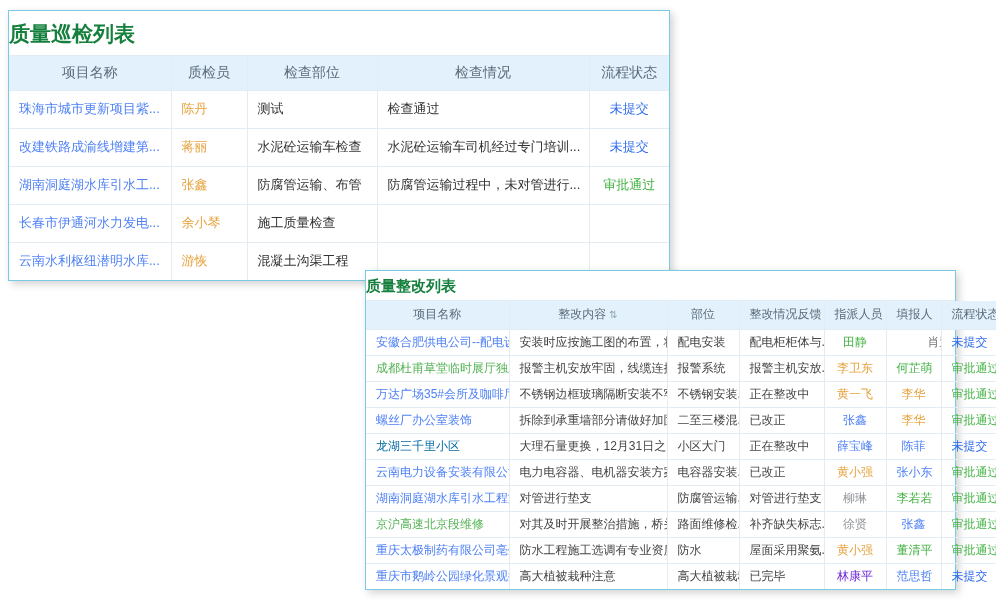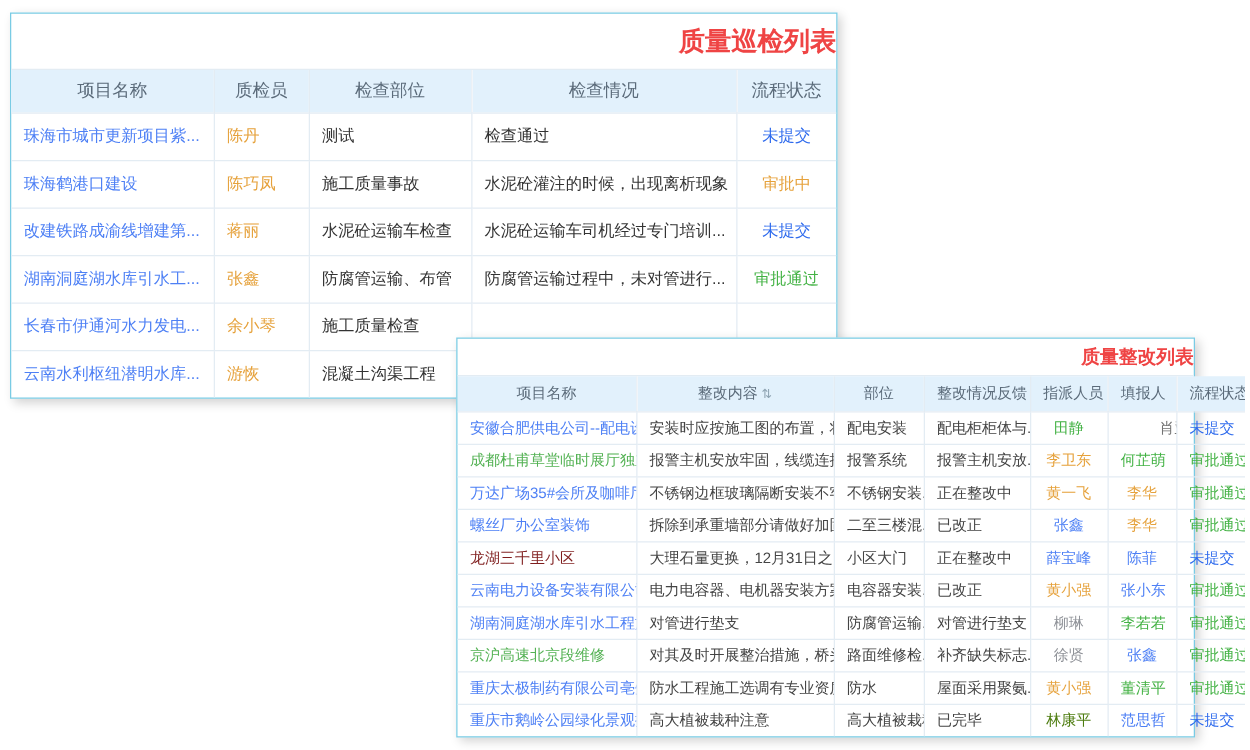--- a/index.html
+++ b/index.html
@@ -5,21 +5,21 @@
   * { margin:0; padding:0; box-sizing:border-box; }
   html,body { width:1000px; height:600px; background:#ffffff;
     font-family:"Liberation Sans","DejaVu Sans",sans-serif; }
   body { position:relative; overflow:hidden; }
 
   .card { position:absolute; background:#fff; border:1px solid #79cbe4;
     box-shadow:3px 3px 8px rgba(0,0,0,0.18); }
   .card1 { left:8px;  top:10px;  width:662px; }
   .card2 { left:365px; top:270px; width:591px; }
 
-  .card-title { text-align:right; font-weight:bold; color:#ef4444;
+  .card-title { text-align:left; font-weight:bold; color:#15803d;
     border-bottom:1px solid #e3ecf3; }
   .card1 .card-title { height:45px; line-height:45px; font-size:21px; }
   .card2 .card-title { height:30px; line-height:30px; font-size:15px; }
 
   table { width:100%; border-collapse:collapse; table-layout:fixed; }
   th, td { border:1px solid #e3ecf3; overflow:hidden; white-space:nowrap;
     padding:0 10px; text-align:left; }
   tr > *:first-child { border-left:none; }
   tr > *:last-child  { border-right:none; }
   thead th { border-top:none; background:#e2f1fc; color:#5b6b7a;
@@ -56,27 +56,20 @@
         <th>流程状态</th>
       </tr>
     </thead>
     <tbody>
       <tr>
         <td style="color: rgb(78, 128, 245);">珠海市城市更新项目紫...</td>
         <td style="color: rgb(230, 162, 60);">陈丹</td>
         <td>测试</td>
         <td>检查通过</td>
         <td class="center" style="color: rgb(47, 107, 237);">未提交</td>
-      </tr>
-      <tr>
-        <td style="color: rgb(78, 128, 245);">珠海鹤港口建设</td>
-        <td style="color: rgb(230, 162, 60);">陈巧凤</td>
-        <td>施工质量事故</td>
-        <td>水泥砼灌注的时候，出现离析现象</td>
-        <td class="center" style="color: rgb(230, 162, 60);">审批中</td>
       </tr>
       <tr>
         <td style="color: rgb(78, 128, 245);">改建铁路成渝线增建第...</td>
         <td style="color: rgb(230, 162, 60);">蒋丽</td>
         <td>水泥砼运输车检查</td>
         <td>水泥砼运输车司机经过专门培训...</td>
         <td class="center" style="color: rgb(47, 107, 237);">未提交</td>
       </tr>
       <tr>
         <td style="color: rgb(78, 128, 245);">湖南洞庭湖水库引水工...</td>
@@ -159,21 +152,21 @@
       <tr>
         <td style="color: rgb(78, 128, 245);">螺丝厂办公室装饰</td>
         <td>拆除到承重墙部分请做好加固...</td>
         <td>二至三楼混...</td>
         <td>已改正</td>
         <td class="center" style="color: rgb(78, 128, 245);">张鑫</td>
         <td class="center" style="color: rgb(230, 162, 60);">李华</td>
         <td class="center" style="color: rgb(67, 178, 68);">审批通过</td>
       </tr>
       <tr>
-        <td style="color: #7f1d1d;">龙湖三千里小区</td>
+        <td style="color: #0369a1;">龙湖三千里小区</td>
         <td>大理石量更换，12月31日之...</td>
         <td>小区大门</td>
         <td>正在整改中</td>
         <td class="center" style="color: rgb(78, 128, 245);">薛宝峰</td>
         <td class="center" style="color: rgb(78, 128, 245);">陈菲</td>
         <td class="center" style="color: rgb(47, 107, 237);">未提交</td>
       </tr>
       <tr>
         <td style="color: rgb(78, 128, 245);">云南电力设备安装有限公司20...</td>
         <td>电力电容器、电机器安装方案,...</td>
@@ -208,19 +201,19 @@
         <td>屋面采用聚氨...</td>
         <td class="center" style="color: rgb(230, 162, 60);">黄小强</td>
         <td class="center" style="color: rgb(67, 178, 68);">董清平</td>
         <td class="center" style="color: rgb(67, 178, 68);">审批通过</td>
       </tr>
       <tr>
         <td style="color: rgb(78, 128, 245);">重庆市鹅岭公园绿化景观提升...</td>
         <td>高大植被栽种注意</td>
         <td>高大植被栽种</td>
         <td>已完毕</td>
-        <td class="center" style="color: #4d7c0f;">林康平</td>
+        <td class="center" style="color: #6d28d9;">林康平</td>
         <td class="center" style="color: rgb(78, 128, 245);">范思哲</td>
         <td class="center" style="color: rgb(47, 107, 237);">未提交</td>
       </tr>
     </tbody>
   </table>
 </div>
 
 </body></html>

